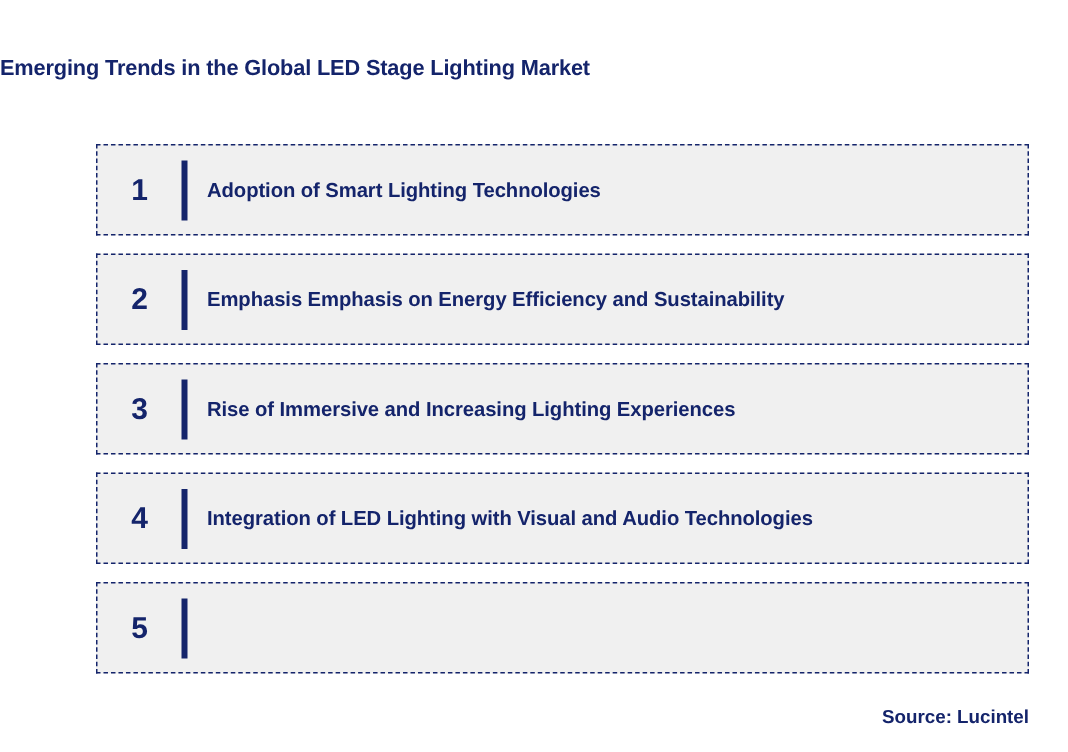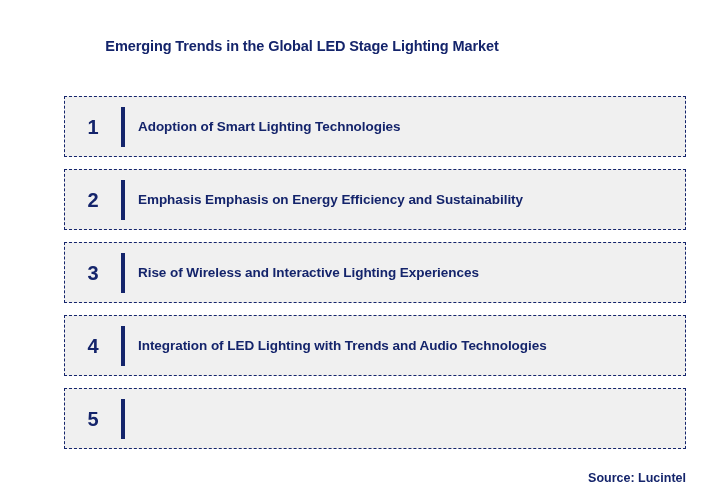--- a/index.html
+++ b/index.html
@@ -18,21 +18,20 @@
     position: relative;
     width: 712px;
     height: 501px;
     box-sizing: border-box;
   }
   .chart-title {
     position: absolute;
     left: 0;
     top: 38px;
     width: 604px;
-    text-align: center;
     font-size: 14.5px;
     font-weight: bold;
     color: #14246b;
     letter-spacing: -0.1px;
     white-space: nowrap;
   }
   .trend-list {
     position: absolute;
     left: 64px;
     top: 96px;
@@ -104,27 +103,27 @@
 
     <div class="trend-row">
       <div class="trend-number">2</div>
       <div class="trend-divider"></div>
       <div class="trend-label">Emphasis Emphasis on Energy Efficiency and Sustainability</div>
     </div>
 
     <div class="trend-row">
       <div class="trend-number">3</div>
       <div class="trend-divider"></div>
-      <div class="trend-label">Rise of Wireless and Interactive Lighting Experiences</div>
+      <div class="trend-label">Rise of Immersive and Increasing Lighting Experiences</div>
     </div>
 
     <div class="trend-row">
       <div class="trend-number">4</div>
       <div class="trend-divider"></div>
-      <div class="trend-label">Integration of LED Lighting with Trends and Audio Technologies</div>
+      <div class="trend-label">Integration of LED Lighting with Visual and Audio Technologies</div>
     </div>
 
     <div class="trend-row">
       <div class="trend-number">5</div>
       <div class="trend-divider"></div>
     </div>
 
   </div>
 
   <div class="source-note">Source: Lucintel</div>

